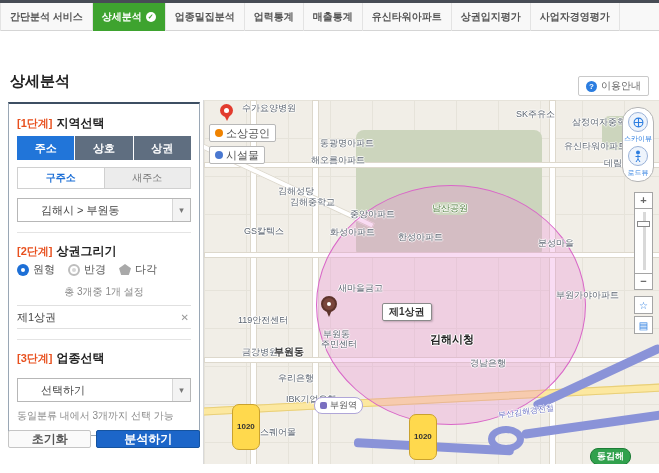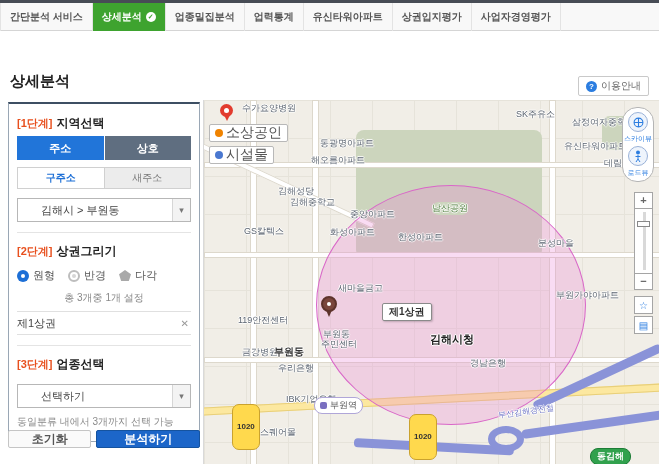--- a/index.html
+++ b/index.html
@@ -38,21 +38,21 @@
   .tab:last-child { border-right:none; }
   .tab.active { background:#2175d9; }
   .subtabs { display:flex; margin-top:7px; border:1px solid #d0d0d0; background:#ececec; }
   .subtab { flex:1; height:20px; line-height:20px; text-align:center; font-size:10px; color:#777; cursor:pointer; }
   .subtab.active { background:#fff; color:#1d6fd6; font-weight:bold; border-right:1px solid #d0d0d0; }
   .select { margin-top:9px; height:24px; border:1px solid #b7b7b7; background:#fff; display:flex;
             align-items:center; justify-content:space-between; padding-left:23px; font-size:11px; color:#444;
             cursor:pointer; }
   .caret { width:18px; height:22px; border-left:1px solid #d6d6d6; background:#f3f3f3; color:#777;
            font-size:9px; line-height:22px; text-align:center; }
-  .radios { display:flex; gap:13px; margin-top:6px; align-items:center; }
+  .radios { display:flex; gap:13px; align-items:center; }
   .radios label { display:flex; align-items:center; gap:4px; font-size:11px; color:#555; cursor:pointer; }
   .r-on { width:12px; height:12px; border-radius:50%; background:#1d6fd6; position:relative; }
   .r-on::after { content:""; position:absolute; left:4px; top:4px; width:4px; height:4px; border-radius:50%; background:#fff; }
   .r-off { width:12px; height:12px; border-radius:50%; border:2px solid #bdbdbd; background:#fff; position:relative; }
   .r-off::after { content:""; position:absolute; left:2px; top:2px; width:4px; height:4px; border-radius:50%; background:#d6d6d6; }
   .r-poly { width:12px; height:11px; background:#a9a9a9;
             clip-path:polygon(50% 0, 100% 38%, 82% 100%, 18% 100%, 0 38%); }
   .count { margin-top:8px; font-size:10px; color:#888; text-align:center; }
   .area-row { margin-top:6px; height:24px; border-top:1px solid #e0e0e0; border-bottom:1px solid #e0e0e0;
               display:flex; align-items:center; justify-content:space-between; font-size:11px; color:#444; }
@@ -98,21 +98,21 @@
   .ic-badge { position:absolute; left:386px; top:348px; background:#31a14d; border:1px solid #1d7d36; border-radius:8px;
               padding:1px 6px; font-size:9px; font-weight:bold; color:#fff; z-index:6; }
   .road-badge { position:absolute; background:#ffd94d; border:1px solid #caa22e; border-radius:7px;
                 padding:16px 4px; font-size:8px; font-weight:bold; color:#333; z-index:6; line-height:12px; }
   .ovl-pin { position:absolute; left:16px; top:4px; width:13px; height:13px; border-radius:50%;
              background:#e23b2e; z-index:8; }
   .ovl-pin::before { content:""; position:absolute; left:4px; top:4px; width:5px; height:5px; border-radius:50%; background:#fff; }
   .ovl-pin::after { content:""; position:absolute; left:3.5px; top:11px; border-left:3px solid transparent;
                     border-right:3px solid transparent; border-top:6px solid #e23b2e; }
   .map-btn { position:absolute; display:flex; align-items:center; gap:3px; background:#fff; border:1px solid #b8b8b8;
-             border-radius:2px; height:18px; padding:0 5px; font-size:14px; color:#555; z-index:8; cursor:pointer; }
+             border-radius:2px; height:18px; padding:0 5px; font-size:11px; color:#555; z-index:8; cursor:pointer; }
   .mb-ic1 { width:8px; height:8px; border-radius:50%; background:#f08300; }
   .mb-ic2 { width:8px; height:8px; border-radius:50%; background:#4a78d0; }
   .view-panel { position:absolute; right:5px; top:7px; width:32px; background:#fff; border:1px solid #b5b5b5;
                 border-radius:15px; padding:4px 0 3px; display:flex; flex-direction:column; align-items:center;
                 gap:2px; z-index:9; }
   .view-circle { width:20px; height:20px; border-radius:50%; border:1px solid #9ab2d8; background:#eef4fc;
                  display:flex; align-items:center; justify-content:center; cursor:pointer; }
   .view-lbl { font-size:7px; color:#2b7de0; }
   .zoom { position:absolute; right:6px; top:92px; width:19px; z-index:9; }
   .z-btn { width:19px; height:17px; background:#fff; border:1px solid #a5a5a5; font-size:11px; font-weight:bold;
@@ -139,20 +139,23 @@
         <span>상세분석</span>
         <span class="nav-dot">✓</span>
       </li>
       <li>
           <span>업종밀집분석</span>
         </li>
       <li>
           <span>업력통계</span>
         </li>
       <li>
+          <span>매출통계</span>
+        </li>
+      <li>
           <span>유신타워아파트</span>
         </li>
       <li>
           <span>상권입지평가</span>
         </li>
       <li>
           <span>사업자경영평가</span>
         </li>
     </ul>
   </div>
@@ -164,20 +167,21 @@
   </button>
 
   <div class="panel">
     <div class="step-head">
       <span class="badge">[1단계]</span>
       <span class="st">지역선택</span>
     </div>
     <div class="tabs">
       <div class="tab active">주소</div>
       <div class="tab">상호</div>
+      <div class="tab">상권</div>
     </div>
     <div class="subtabs">
       <div class="subtab active">구주소</div>
       <div class="subtab">새주소</div>
     </div>
     <div class="select">
       <span>김해시 &gt; 부원동</span>
       <span class="caret">▾</span>
     </div>
 
@@ -260,21 +264,21 @@
         <span class="map-lbl" style="left: 334px; top: 137px;">분성마을</span>
         <span class="map-lbl" style="left: 134px; top: 182px;">새마을금고</span>
         <span class="map-lbl" style="left: 352px; top: 189px;">부원가야아파트</span>
         <span class="map-lbl" style="left: 34px; top: 214px;">119안전센터</span>
         <span class="map-lbl" style="left: 119px; top: 228px;">부원동</span>
         <span class="map-lbl" style="left: 117px; top: 238px;">주민센터</span>
         <span class="map-lbl city" style="left: 226px; top: 232px;">김해시청</span>
         <span class="map-lbl" style="left: 266px; top: 257px;">경남은행</span>
         <span class="map-lbl" style="left: 38px; top: 246px;">금강병원</span>
         <span class="map-lbl admin" style="left: 70px; top: 245px;">부원동</span>
-        <span class="map-lbl" style="left: 74px; top: 262px;">우리은행</span>
+        <span class="map-lbl" style="left: 74px; top: 272px;">우리은행</span>
         <span class="map-lbl" style="left: 82px; top: 293px;">IBK기업은행</span>
         <span class="map-lbl" style="left: 38px; top: 326px;">아이스퀘어몰</span>
         <span class="map-lbl rail" style="left: 294px; top: 306px; transform: rotate(-8deg);">부산김해경전철</span>
       </div>
 
     <div class="marker"></div>
     <div class="area-tag">제1상권</div>
     <div class="st-badge">
       <span class="rail-ic"></span>
       <span>부원역</span>

